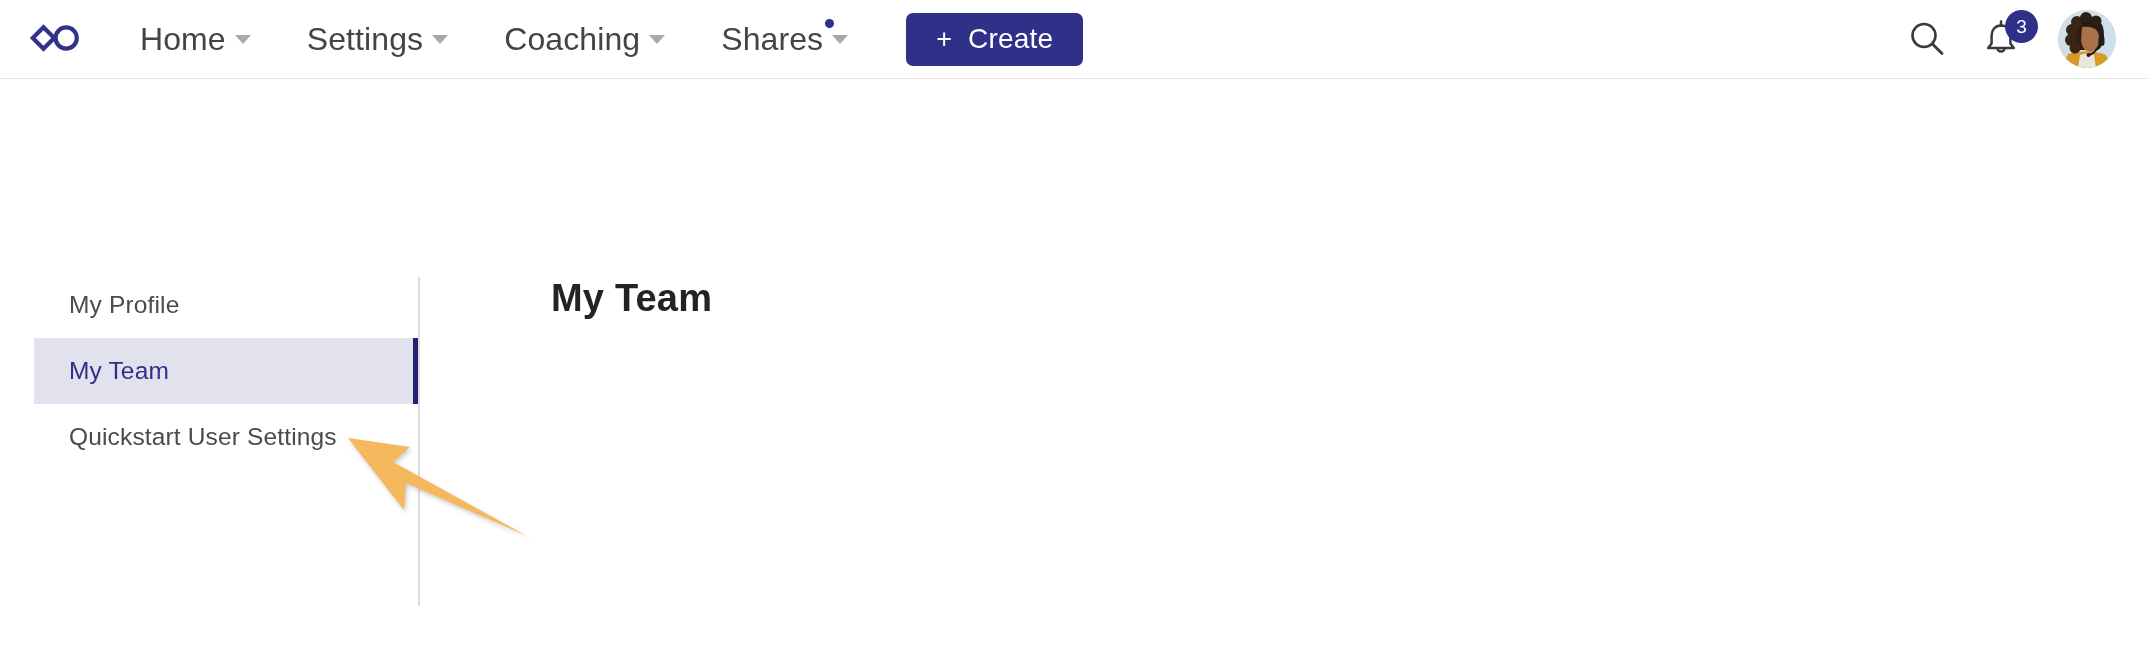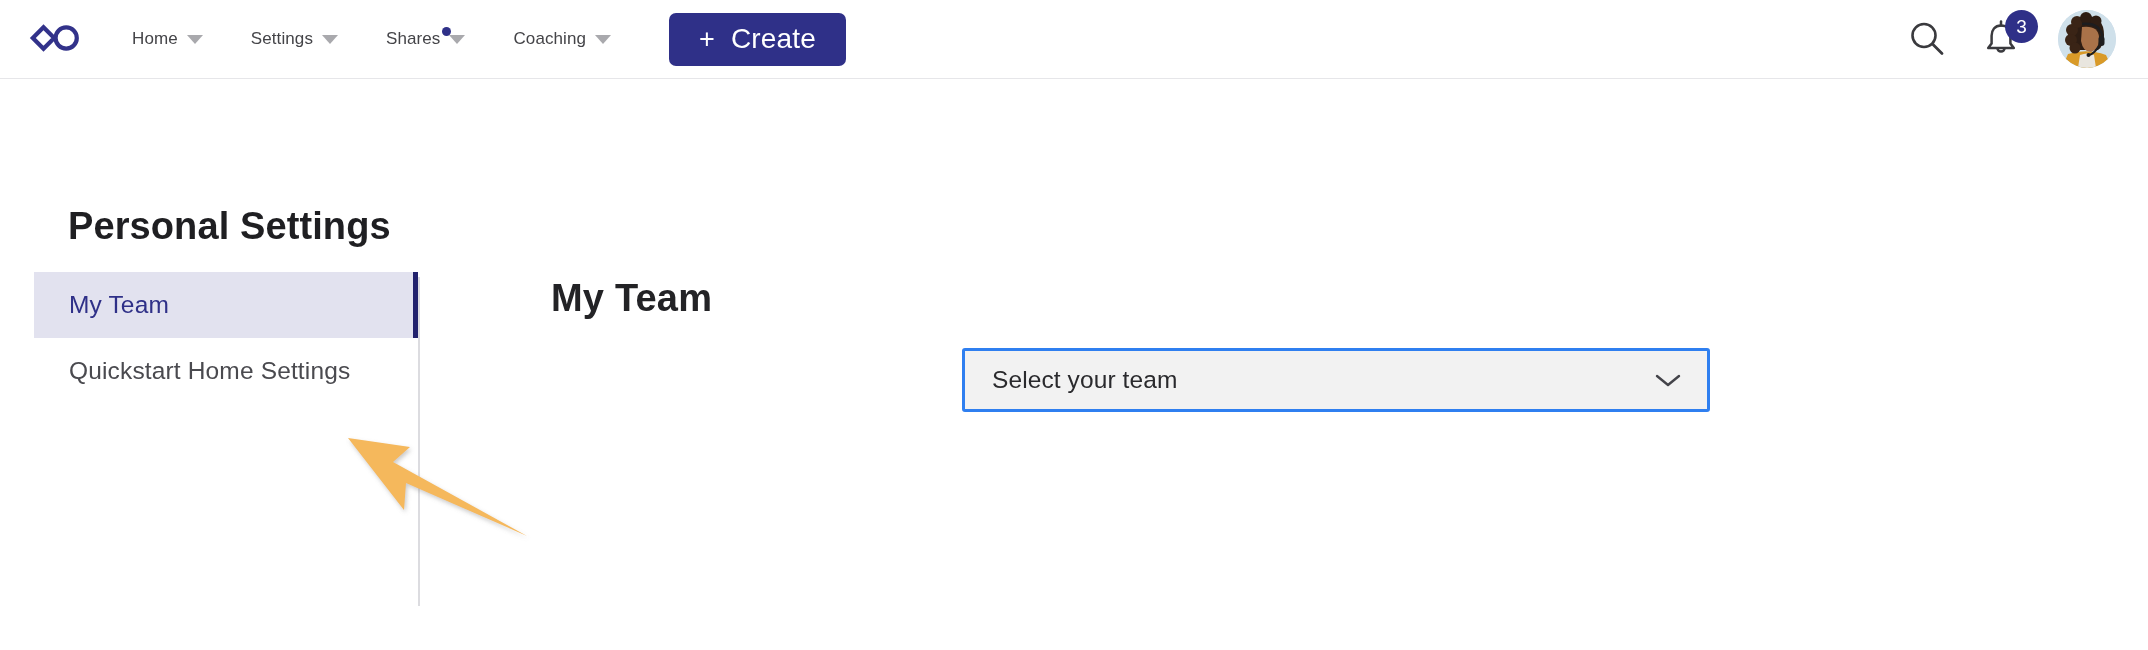--- a/index.html
+++ b/index.html
@@ -42,25 +42,26 @@
   .nav-item {
     display: flex;
     align-items: center;
     gap: 9px;
     padding: 6px 24px;
     cursor: pointer;
     position: relative;
   }
 
   .nav-label {
-    font-size: 17px;
+    font-size: 32px;
     color: #444448;
     letter-spacing: 0.1px;
     white-space: nowrap;
     position: relative;
+    margin-left: 8px;
   }
 
   .caret {
     width: 0; height: 0;
     border-left: 8px solid transparent;
     border-right: 8px solid transparent;
     border-top: 9px solid #a9a9ad;
     display: block;
   }
 
@@ -245,26 +246,26 @@
       <span class="nav-label">Home</span>
       <span class="caret"></span>
     </div>
 
     <div class="nav-item">
       <span class="nav-label">Settings</span>
       <span class="caret"></span>
     </div>
 
     <div class="nav-item">
+      <span class="nav-label">Coaching</span>
+      <span class="caret"></span>
+    </div>
+
+    <div class="nav-item">
       <span class="nav-label">Shares<span class="dot-badge"></span></span>
-      <span class="caret"></span>
-    </div>
-
-    <div class="nav-item">
-      <span class="nav-label">Coaching</span>
       <span class="caret"></span>
     </div>
 
     <button class="create-btn">
       <span class="create-plus">+</span>
       <span class="create-text">Create</span>
     </button>
   </div>
 
   <div class="topbar-right">
@@ -314,47 +315,41 @@
           <path d="M41 36 Q36 44 31 45" fill="none" stroke="#1d1d1f" stroke-width="2.2"></path>
           <circle cx="30.5" cy="45" r="2" fill="#1d1d1f"></circle>
         </g>
       </svg>
     </div>
   </div>
 </div>
 
 <div class="page">
 
-  <div class="page-title">Personal Settings</div>
 
   <div class="sidebar">
+    <div class="side-item">
+      <span class="side-label">My Profile</span>
+    </div>
     <div class="side-gap"></div>
     <div class="side-gap"></div>
     <div class="side-item active">
       <span class="side-label">My Team</span>
     </div>
     <div class="side-gap"></div>
     <div class="side-item">
-      <span class="side-label">Quickstart Home Settings</span>
+      <span class="side-label">Quickstart User Settings</span>
     </div>
     <div class="side-gap"></div>
   </div>
 
   <div class="v-divider"></div>
 
   <div class="main-title">My Team</div>
 
-  <div class="select-box">
-    <span class="select-text">Select your team</span>
-    <span class="select-chevron">
-      <svg width="30" height="18" viewBox="0 0 30 18">
-        <polyline points="4,5 15,14 26,5" fill="none" stroke="#44444a" stroke-width="2.4" stroke-linecap="round" stroke-linejoin="round"></polyline>
-      </svg>
-    </span>
-  </div>
 
   <svg class="annotation-arrow" viewBox="0 0 230 135">
     <defs>
       <filter id="arrowshadow" x="-20%" y="-20%" width="160%" height="160%">
         <feDropShadow dx="1.5" dy="2.5" stdDeviation="2.2" flood-color="#8a8a8a" flood-opacity="0.45"></feDropShadow>
       </filter>
     </defs>
     <path d="M18 14 L80 23 L63 38 L197 112 L76 59 L74 86 Z" fill="#F5B85B" filter="url(#arrowshadow)"></path>
   </svg>
 

